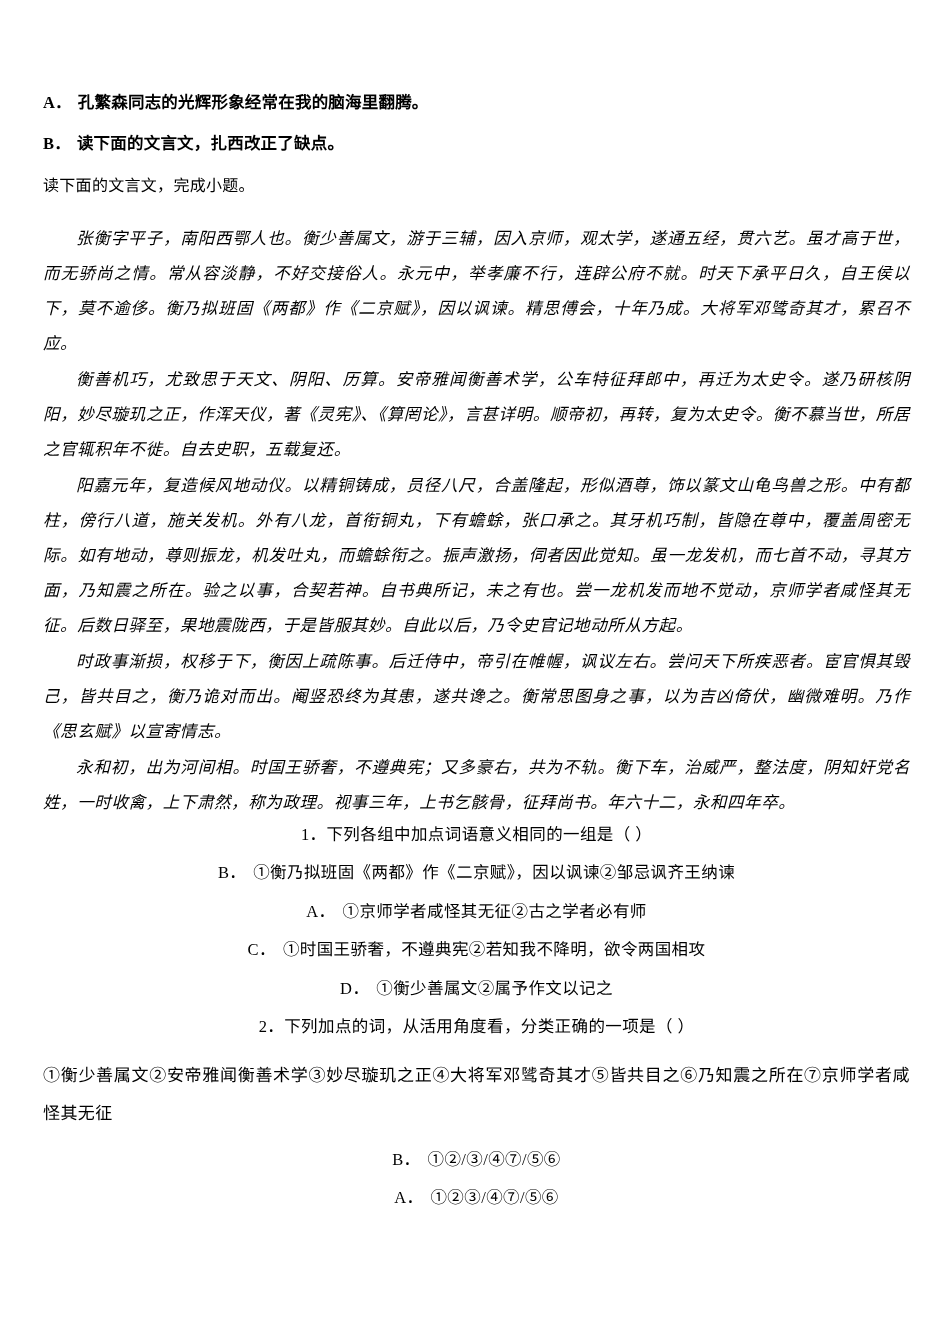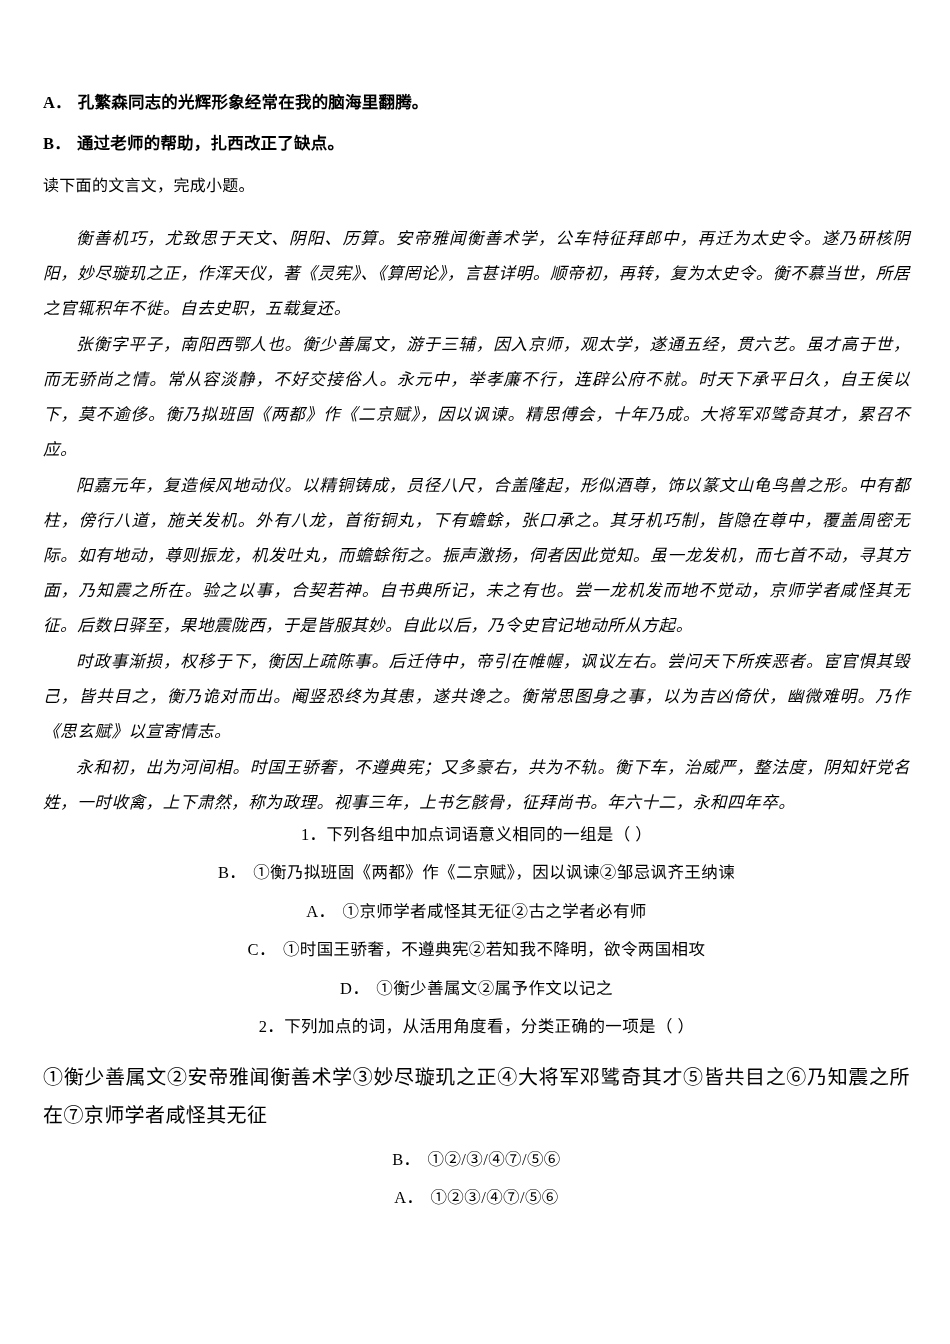--- a/index.html
+++ b/index.html
@@ -78,47 +78,47 @@
     line-height: 1.0;
     margin: 0 0 22px 0;
     letter-spacing: 0.4px;
     white-space: nowrap;
     text-align: center;
   }
   .qline .mark {
     margin-right: 7px;
   }
   .qline-wrap {
-    font-family: Liberation Sans, sans-serif;
-    font-size: 20px;
+    font-family: Liberation Mono, monospace;
+    font-size: 17px;
     line-height: 38px;
     margin: 0 0 6px 0;
     letter-spacing: 0.4px;
     text-align: justify;
     text-justify: inter-ideograph;
     word-break: break-all;
   }
   .tight { margin-bottom: 18px; }
   .spacer-sm { height: 6px; }
 </style>
 </head>
 <body>
 
 <div class="page">
 
   <div>
     <p class="choice-top"><span class="mark">A．</span><span>孔繁森同志的光辉形象经常在我的脑海里翻腾。</span></p>
-    <p class="choice-top"><span class="mark">B．</span><span>通过老师的帮助，扎西改正了缺点。</span></p>
+    <p class="choice-top"><span class="mark">B．</span><span>读下面的文言文，扎西改正了缺点。</span></p>
   </div>
 
   <p class="section-intro">读下面的文言文，完成小题。</p>
 
   <div>
+    <p class="passage">张衡字平子，南阳西鄂人也。衡少善属文，游于三辅，因入京师，观太学，遂通五经，贯六艺。虽才高于世，而无骄尚之情。常从容淡静，不好交接俗人。永元中，举孝廉不行，连辟公府不就。时天下承平日久，自王侯以下，莫不逾侈。衡乃拟班固《两都》作《二京赋》，因以讽谏。精思傅会，十年乃成。大将军邓骘奇其才，累召不应。</p>
     <p class="passage">衡善机巧，尤致思于天文、阴阳、历算。安帝雅闻衡善术学，公车特征拜郎中，再迁为太史令。遂乃研核阴阳，妙尽璇玑之正，作浑天仪，著《灵宪》、《算罔论》，言甚详明。顺帝初，再转，复为太史令。衡不慕当世，所居之官辄积年不徙。自去史职，五载复还。</p>
-    <p class="passage">张衡字平子，南阳西鄂人也。衡少善属文，游于三辅，因入京师，观太学，遂通五经，贯六艺。虽才高于世，而无骄尚之情。常从容淡静，不好交接俗人。永元中，举孝廉不行，连辟公府不就。时天下承平日久，自王侯以下，莫不逾侈。衡乃拟班固《两都》作《二京赋》，因以讽谏。精思傅会，十年乃成。大将军邓骘奇其才，累召不应。</p>
     <p class="passage">阳嘉元年，复造候风地动仪。以精铜铸成，员径八尺，合盖隆起，形似酒尊，饰以篆文山龟鸟兽之形。中有都柱，傍行八道，施关发机。外有八龙，首衔铜丸，下有蟾蜍，张口承之。其牙机巧制，皆隐在尊中，覆盖周密无际。如有地动，尊则振龙，机发吐丸，而蟾蜍衔之。振声激扬，伺者因此觉知。虽一龙发机，而七首不动，寻其方面，乃知震之所在。验之以事，合契若神。自书典所记，未之有也。尝一龙机发而地不觉动，京师学者咸怪其无征。后数日驿至，果地震陇西，于是皆服其妙。自此以后，乃令史官记地动所从方起。</p>
     <p class="passage">时政事渐损，权移于下，衡因上疏陈事。后迁侍中，帝引在帷幄，讽议左右。尝问天下所疾恶者。宦官惧其毁己，皆共目之，衡乃诡对而出。阉竖恐终为其患，遂共谗之。衡常思图身之事，以为吉凶倚伏，幽微难明。乃作《思玄赋》以宣寄情志。</p>
     <p class="passage">永和初，出为河间相。时国王骄奢，不遵典宪；又多豪右，共为不轨。衡下车，治威严，整法度，阴知奸党名姓，一时收禽，上下肃然，称为政理。视事三年，上书乞骸骨，征拜尚书。年六十二，永和四年卒。</p>
   </div>
 
   <div class="spacer-sm"></div>
 
   <div>
     <p class="qline">1．下列各组中加点词语意义相同的一组是（    ）</p>
     <p class="qline"><span class="mark">B．</span><span>①衡乃拟班固《两都》作《二京赋》，因以讽谏②邹忌讽齐王纳谏</span></p>

